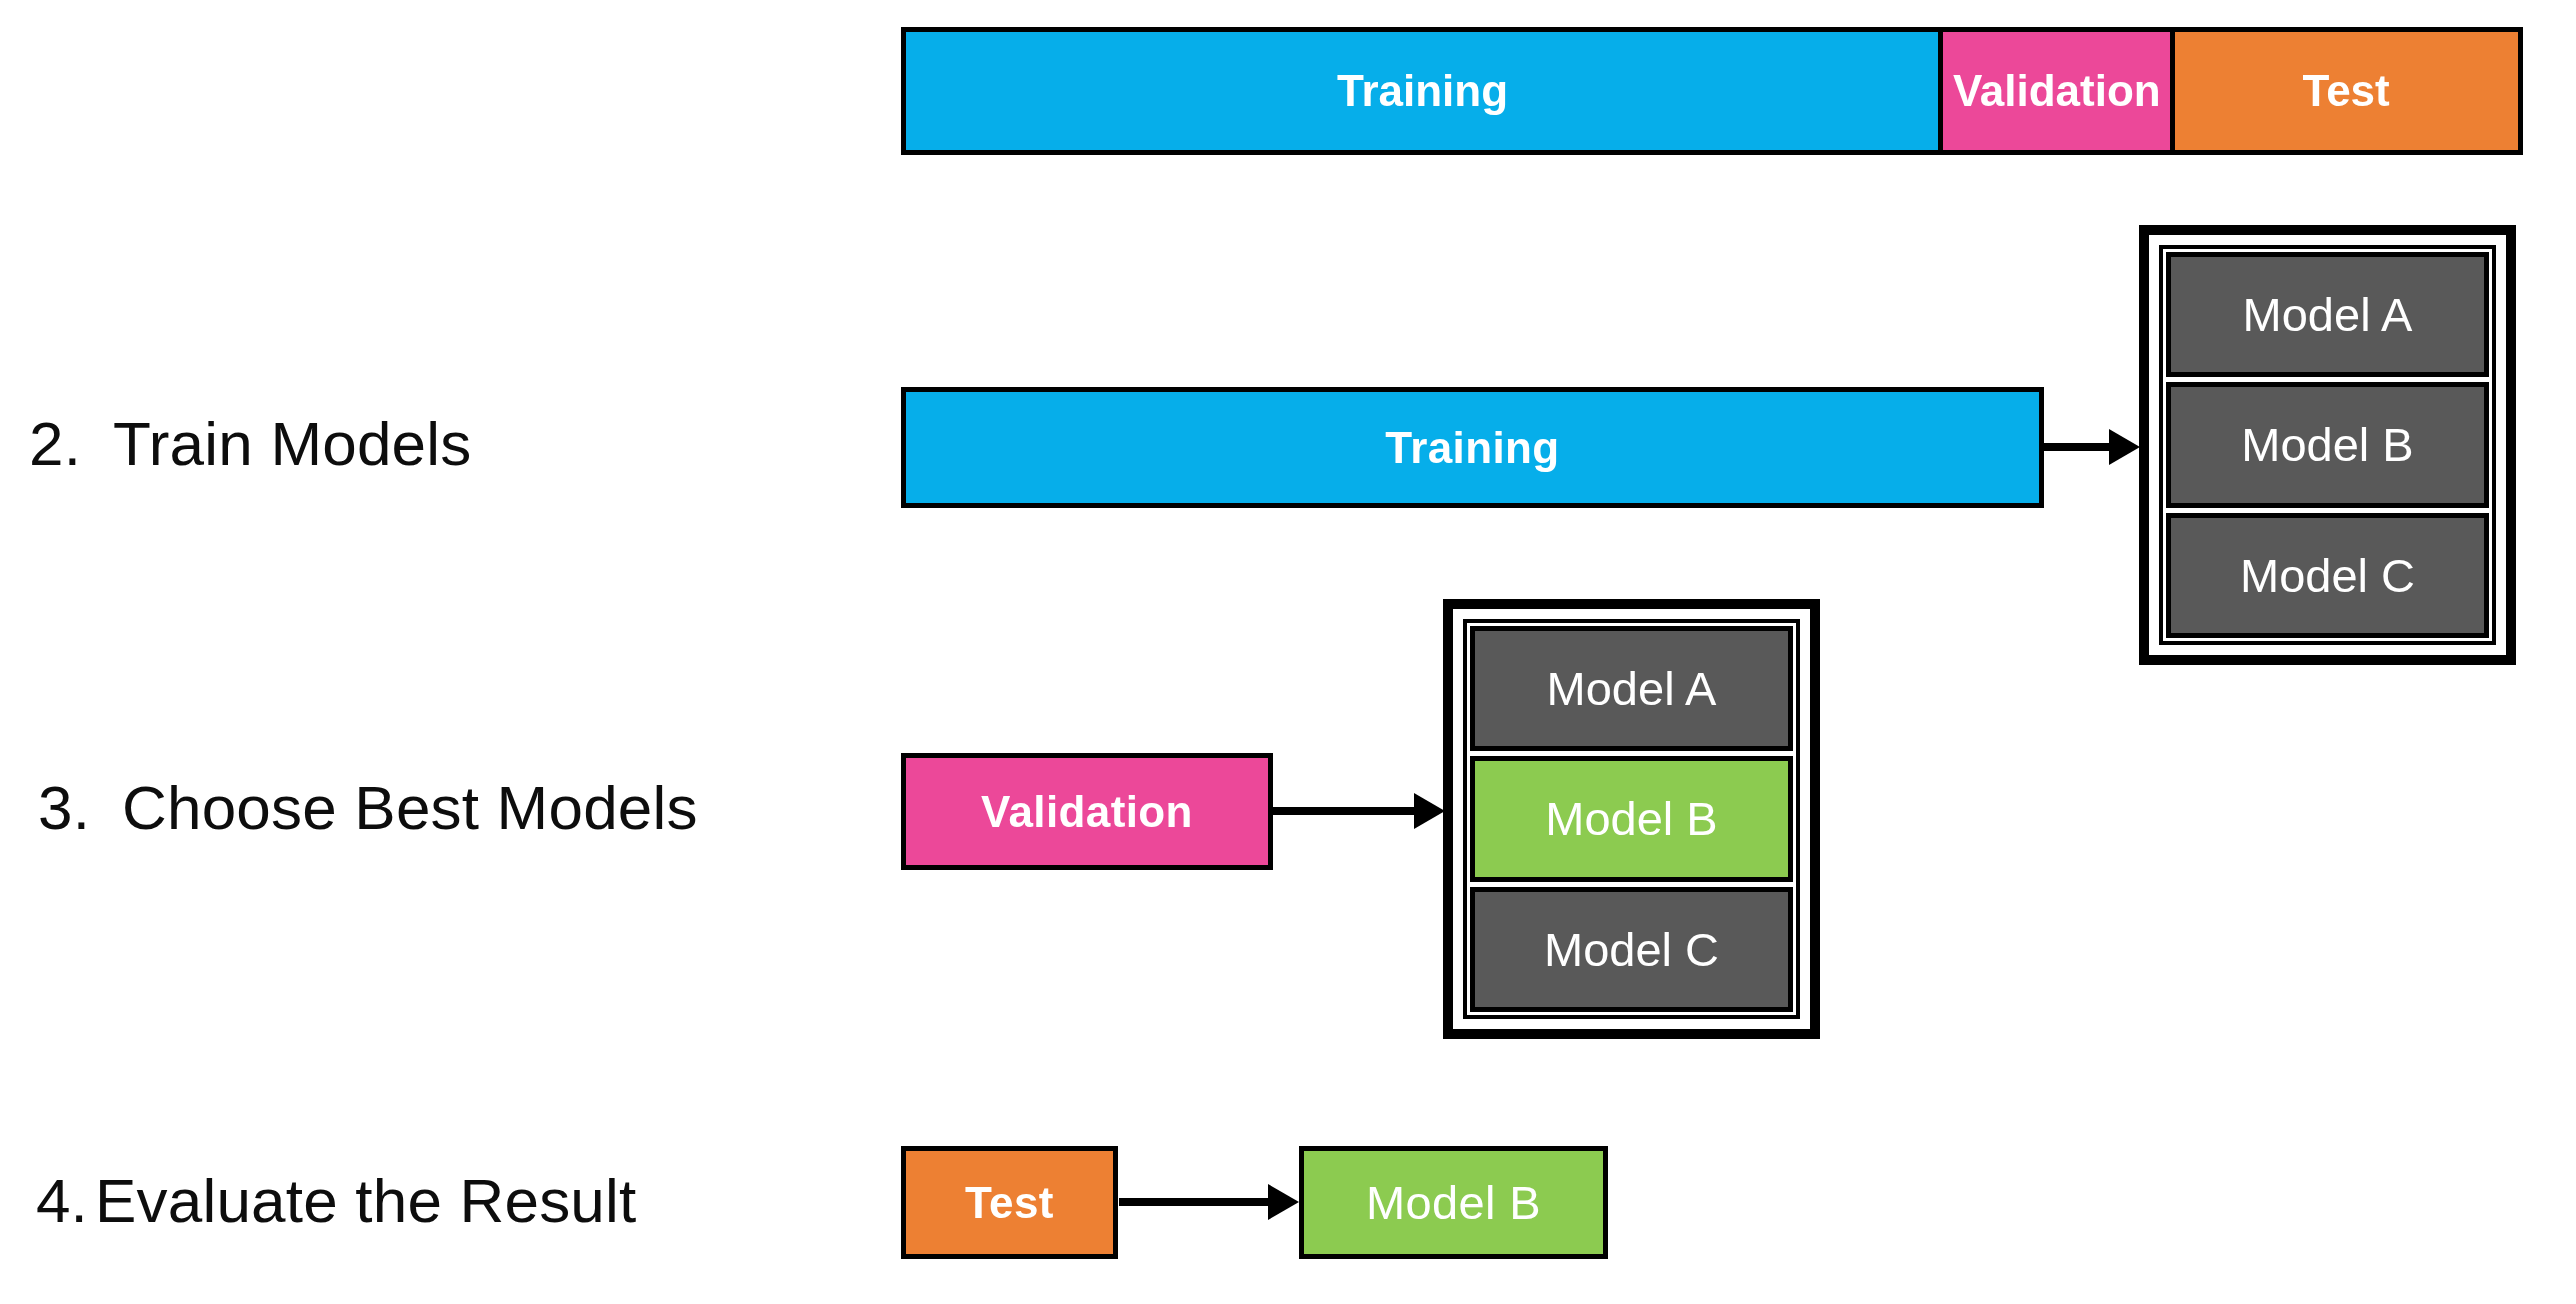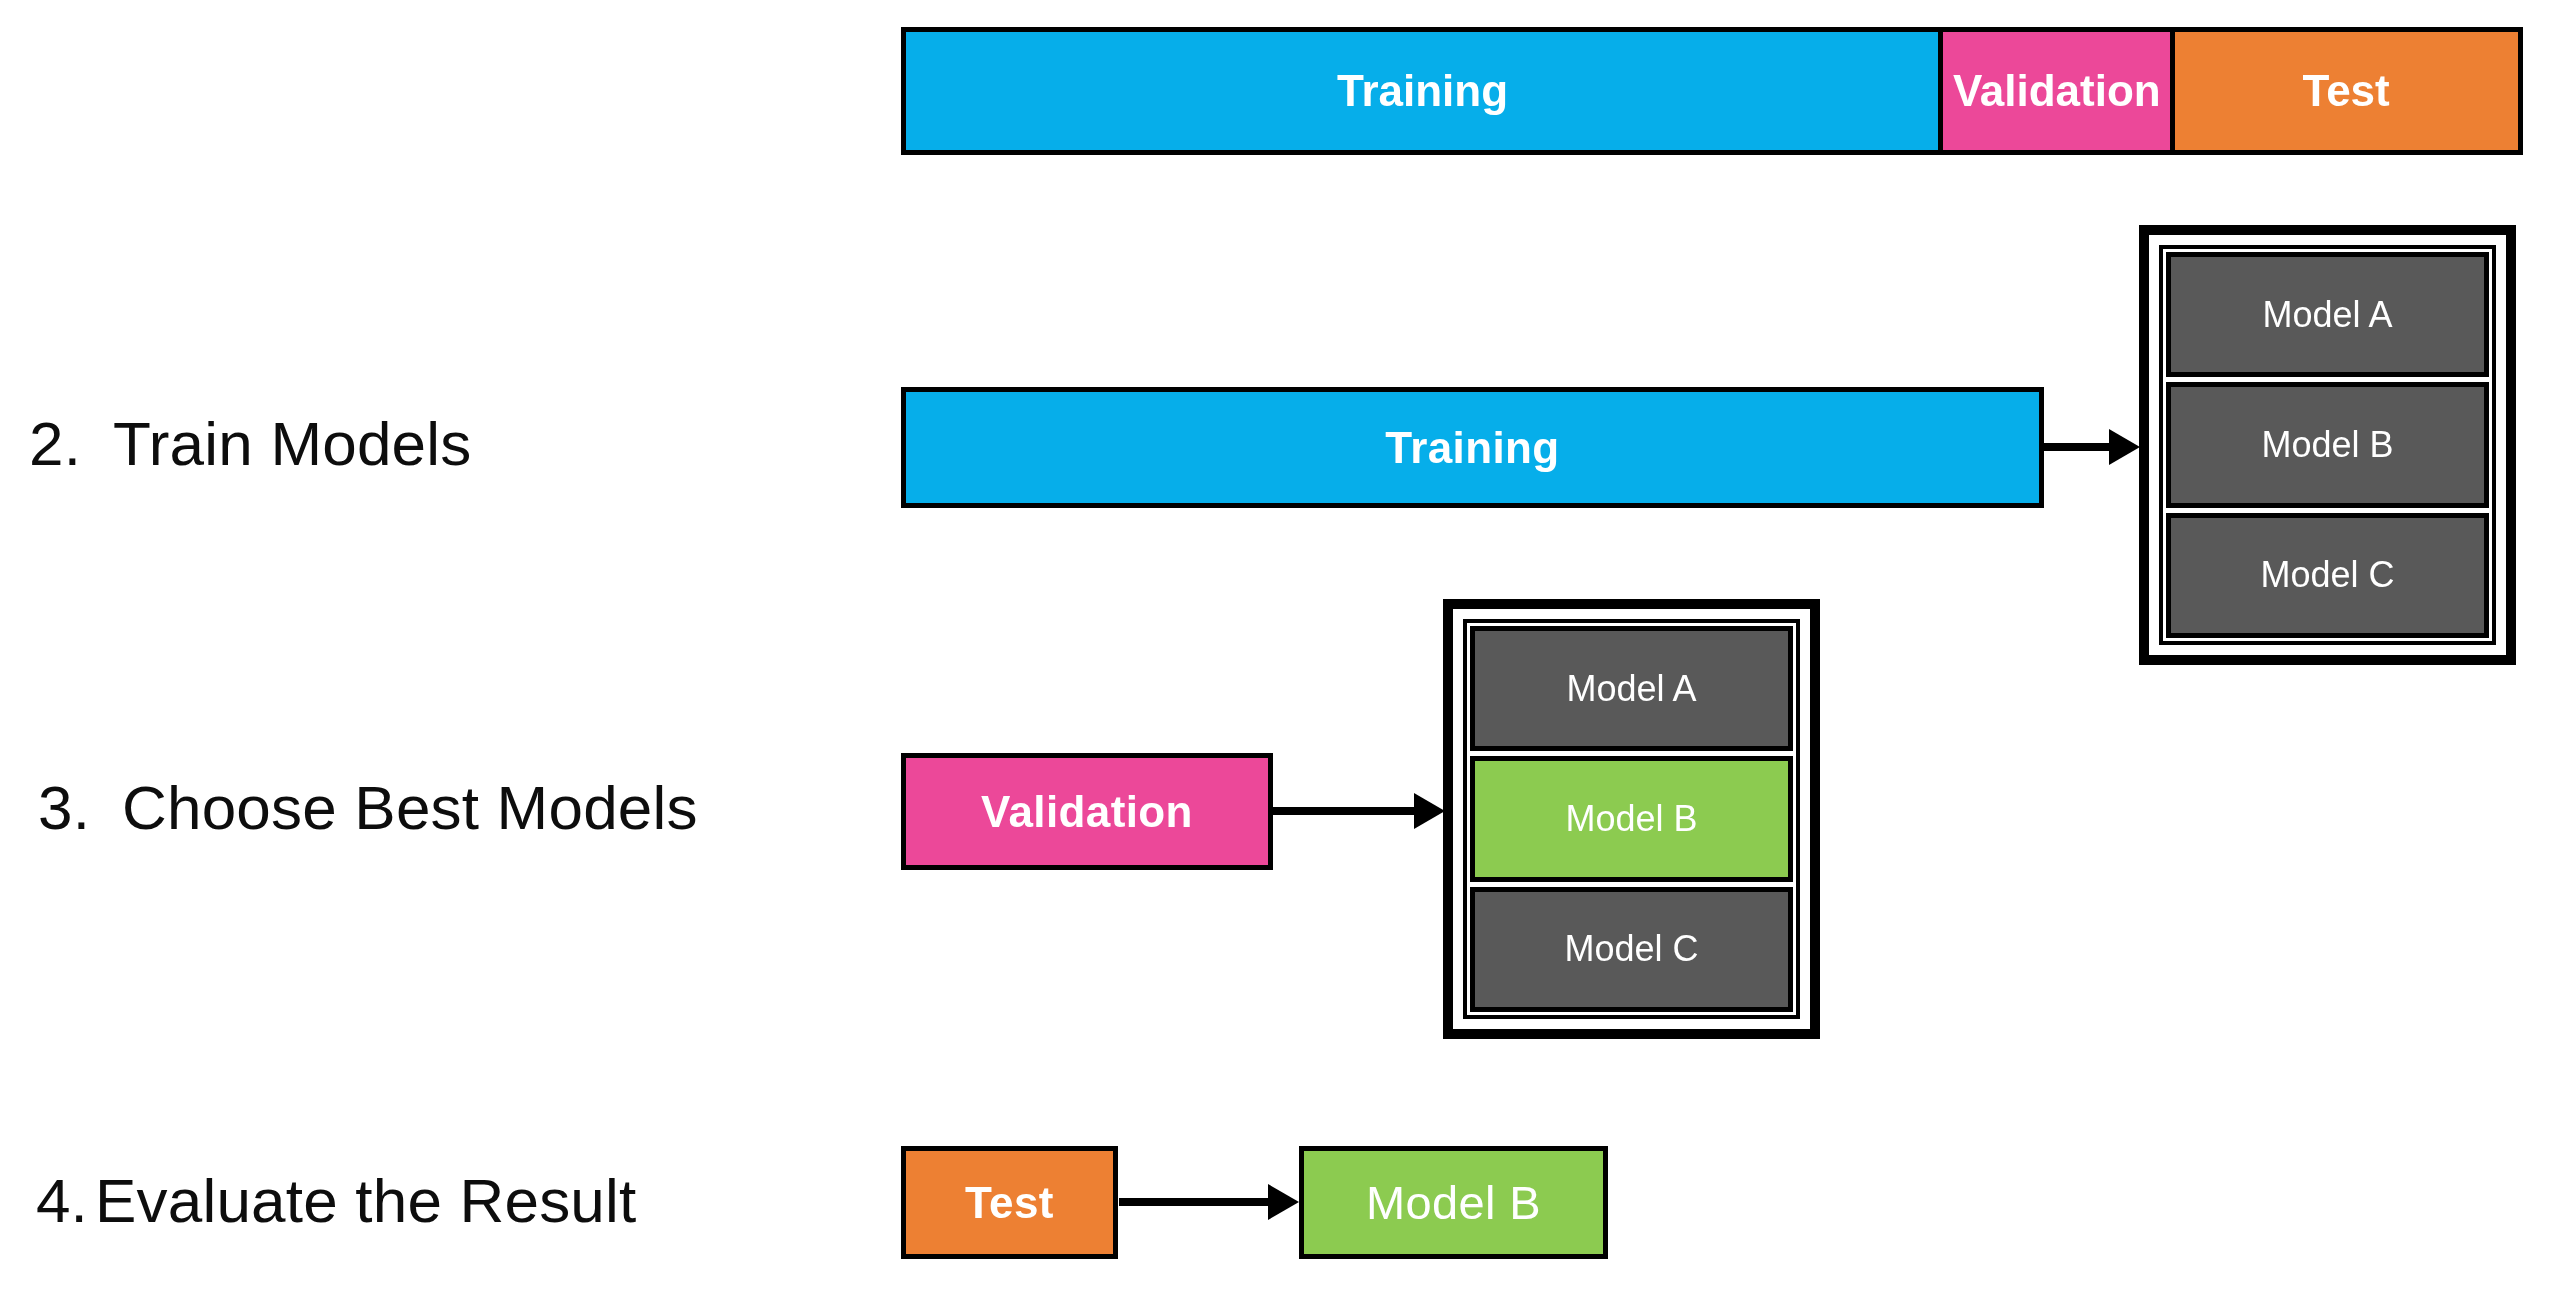--- a/index.html
+++ b/index.html
@@ -92,21 +92,21 @@
     display: flex;
     flex-direction: column;
     justify-content: space-between;
     padding: 3.2px;
   }
   .model-item {
     box-sizing: border-box;
     border: 5.7px solid #000000;
     background: #595959;
     color: #ffffff;
-    font-size: 36px;
+    font-size: 47px;
     display: flex;
     align-items: center;
     justify-content: center;
     flex: 1 1 0;
   }
   .model-item.selected {
     background: #8CCB50;
   }
   .model-item + .model-item { margin-top: 4.9px; }
 

